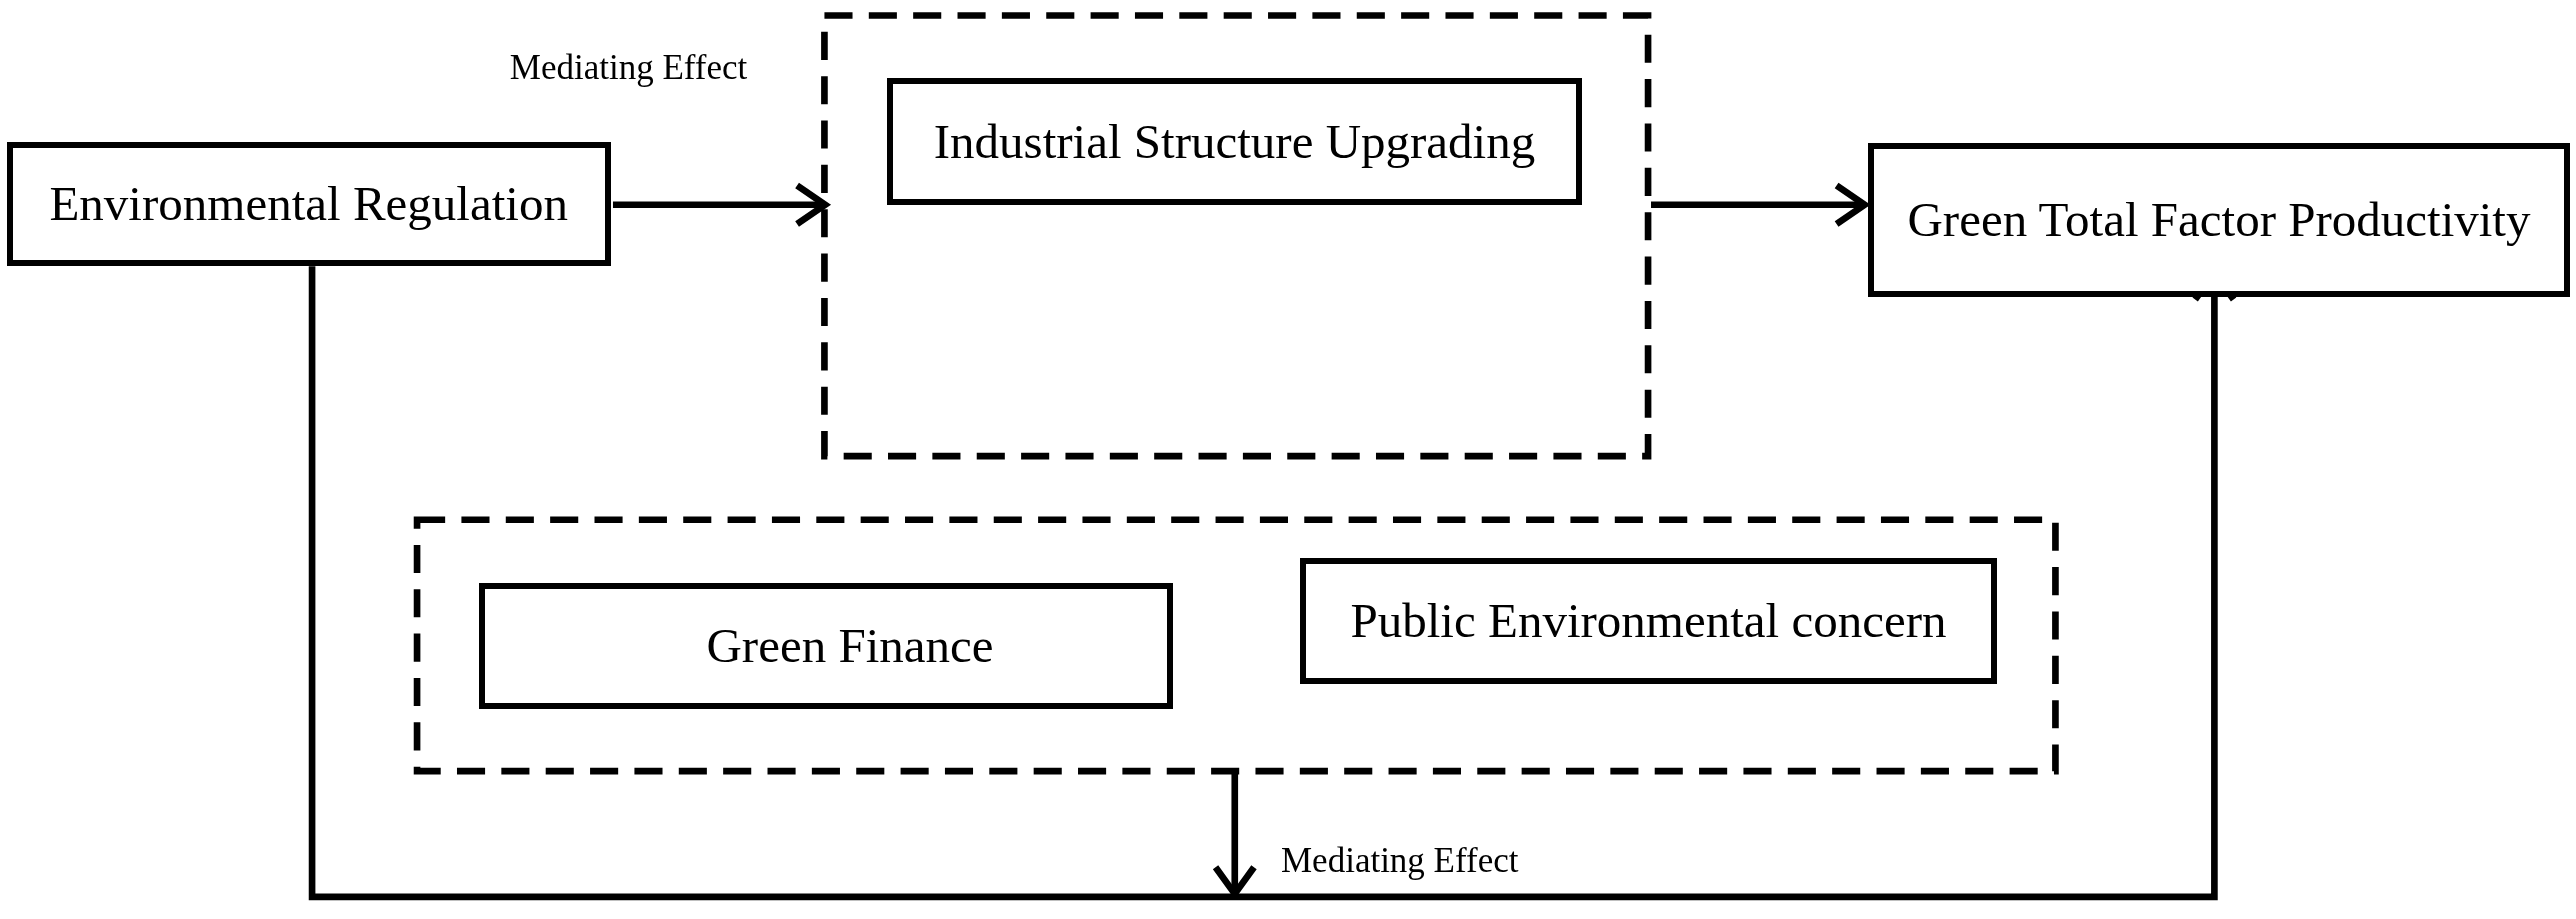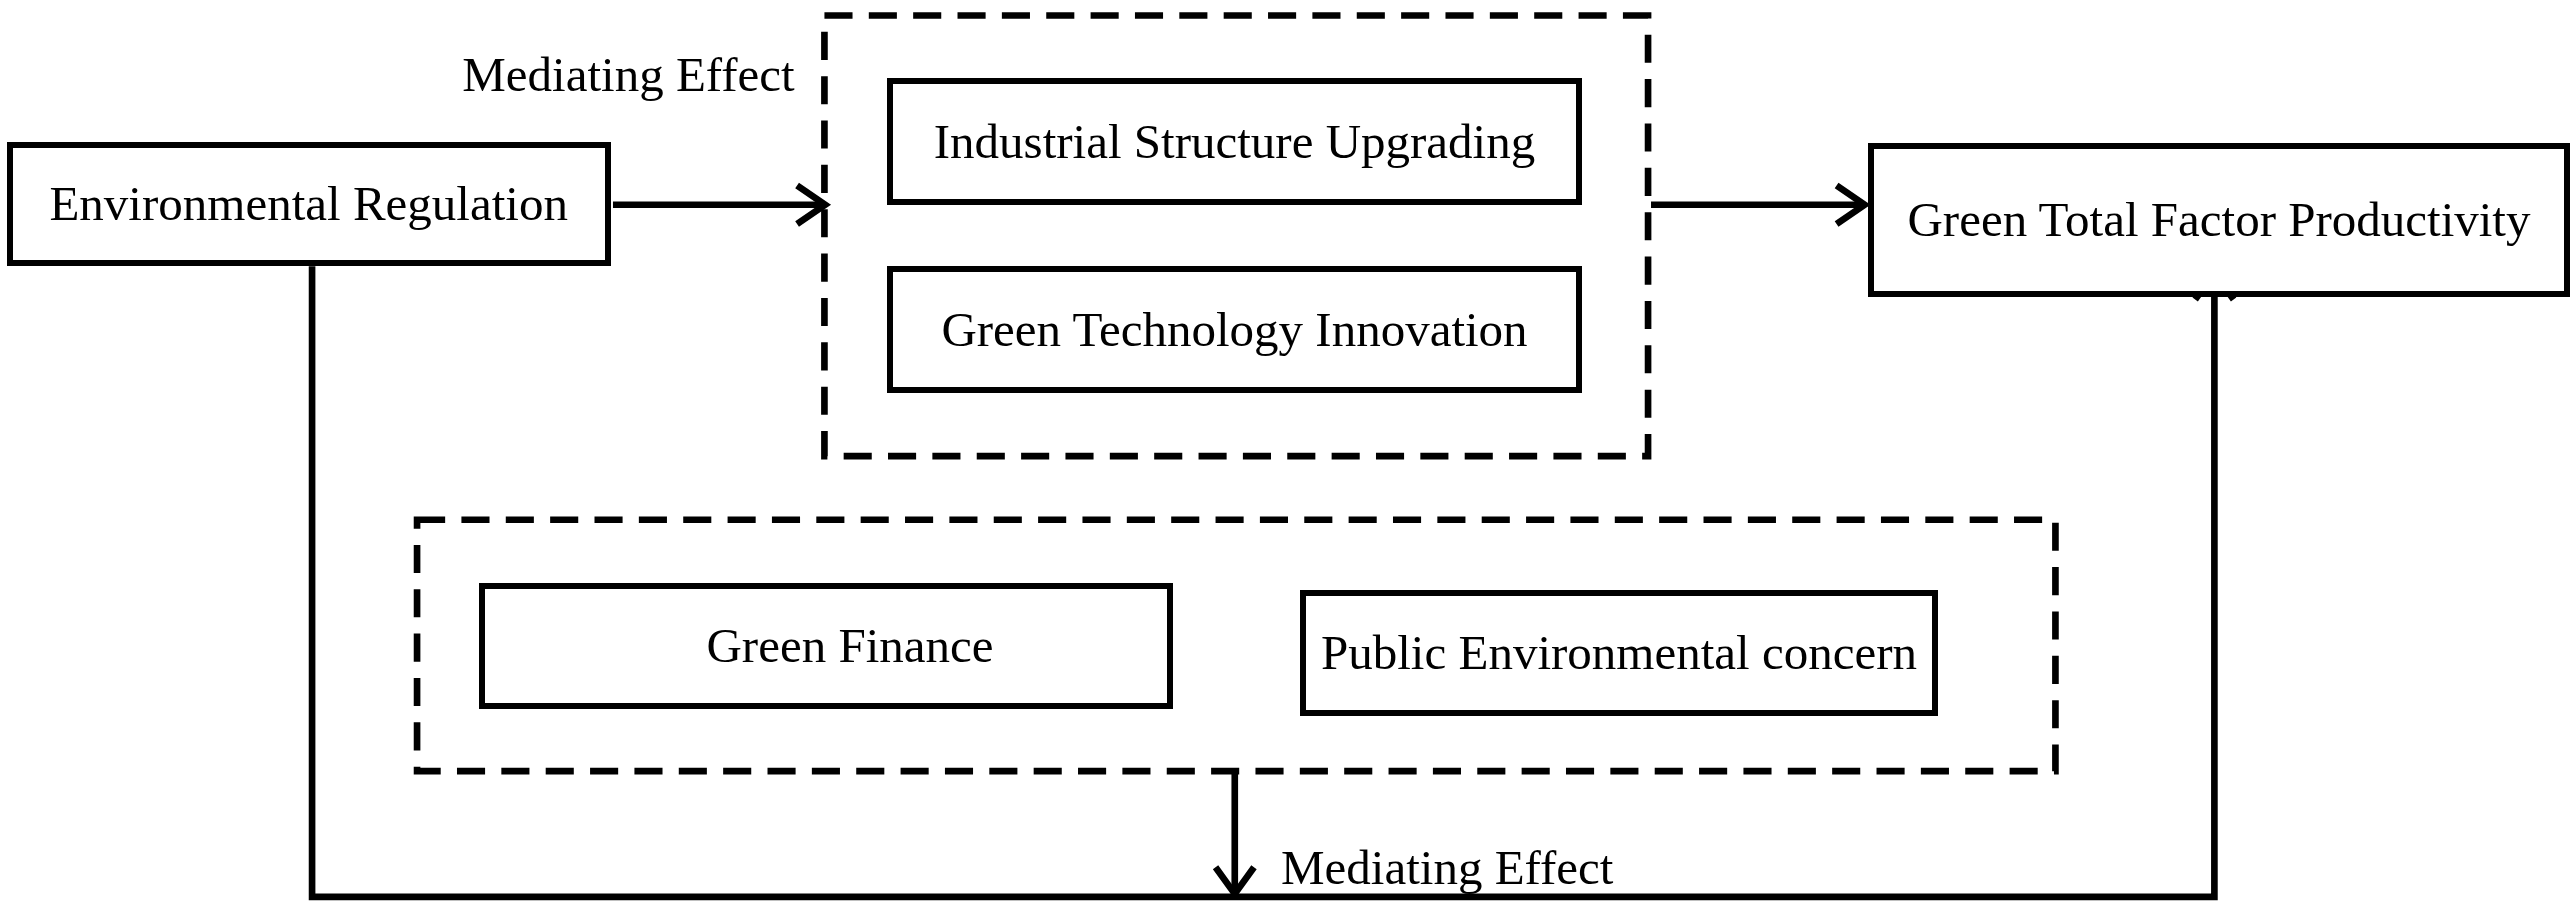--- a/index.html
+++ b/index.html
@@ -34,24 +34,24 @@
     text-align: center;
     font-size: 49px;
     line-height: 1.1;
     white-space: nowrap;
   }
   .node-er   { left: 6.7px;    top: 142px; width: 604px; height: 124px; }
   .node-isu  { left: 887px; top: 78px; width: 695px; height: 127px; }
   .node-gti  { left: 887px; top: 266px; width: 695px; height: 127px; }
   .node-gtfp { left: 1868px; top: 143px; width: 702px; height: 154px; }
   .node-gf   { left: 479px;  top: 583px; width: 694px; height: 126px; padding-left: 48px; }
-  .node-pec  { left: 1300px; top: 590px; width: 638px; height: 126px; justify-content: center; }
+  .node-pec  { left: 1300px; top: 558px; width: 697px; height: 126px; justify-content: center; }
   .lbl {
     position: absolute;
-    font-size: 49px;
+    font-size: 35px;
     line-height: 1;
     white-space: nowrap;
   }
   .lbl-top    { left: 414px;  top: 50px;   width: 429px; text-align: center; }
   .lbl-bottom { left: 1281px; top: 843px; }
 </style>
 </head>
 <body>
 
 <div class="canvas">
@@ -84,23 +84,20 @@
   </svg>
 
   <div class="node node-isu">
     <span>Industrial Structure Upgrading</span>
   </div>
 
   <div class="node node-er">
     <span>Environmental Regulation</span>
   </div>
 
-  <div class="node node-gti">
-    <span>Green Technology Innovation</span>
-  </div>
 
   <div class="node node-gtfp">
     <span>Green Total Factor Productivity</span>
   </div>
 
   <div class="node node-gf">
     <span>Green Finance</span>
   </div>
 
   <div class="node node-pec">

